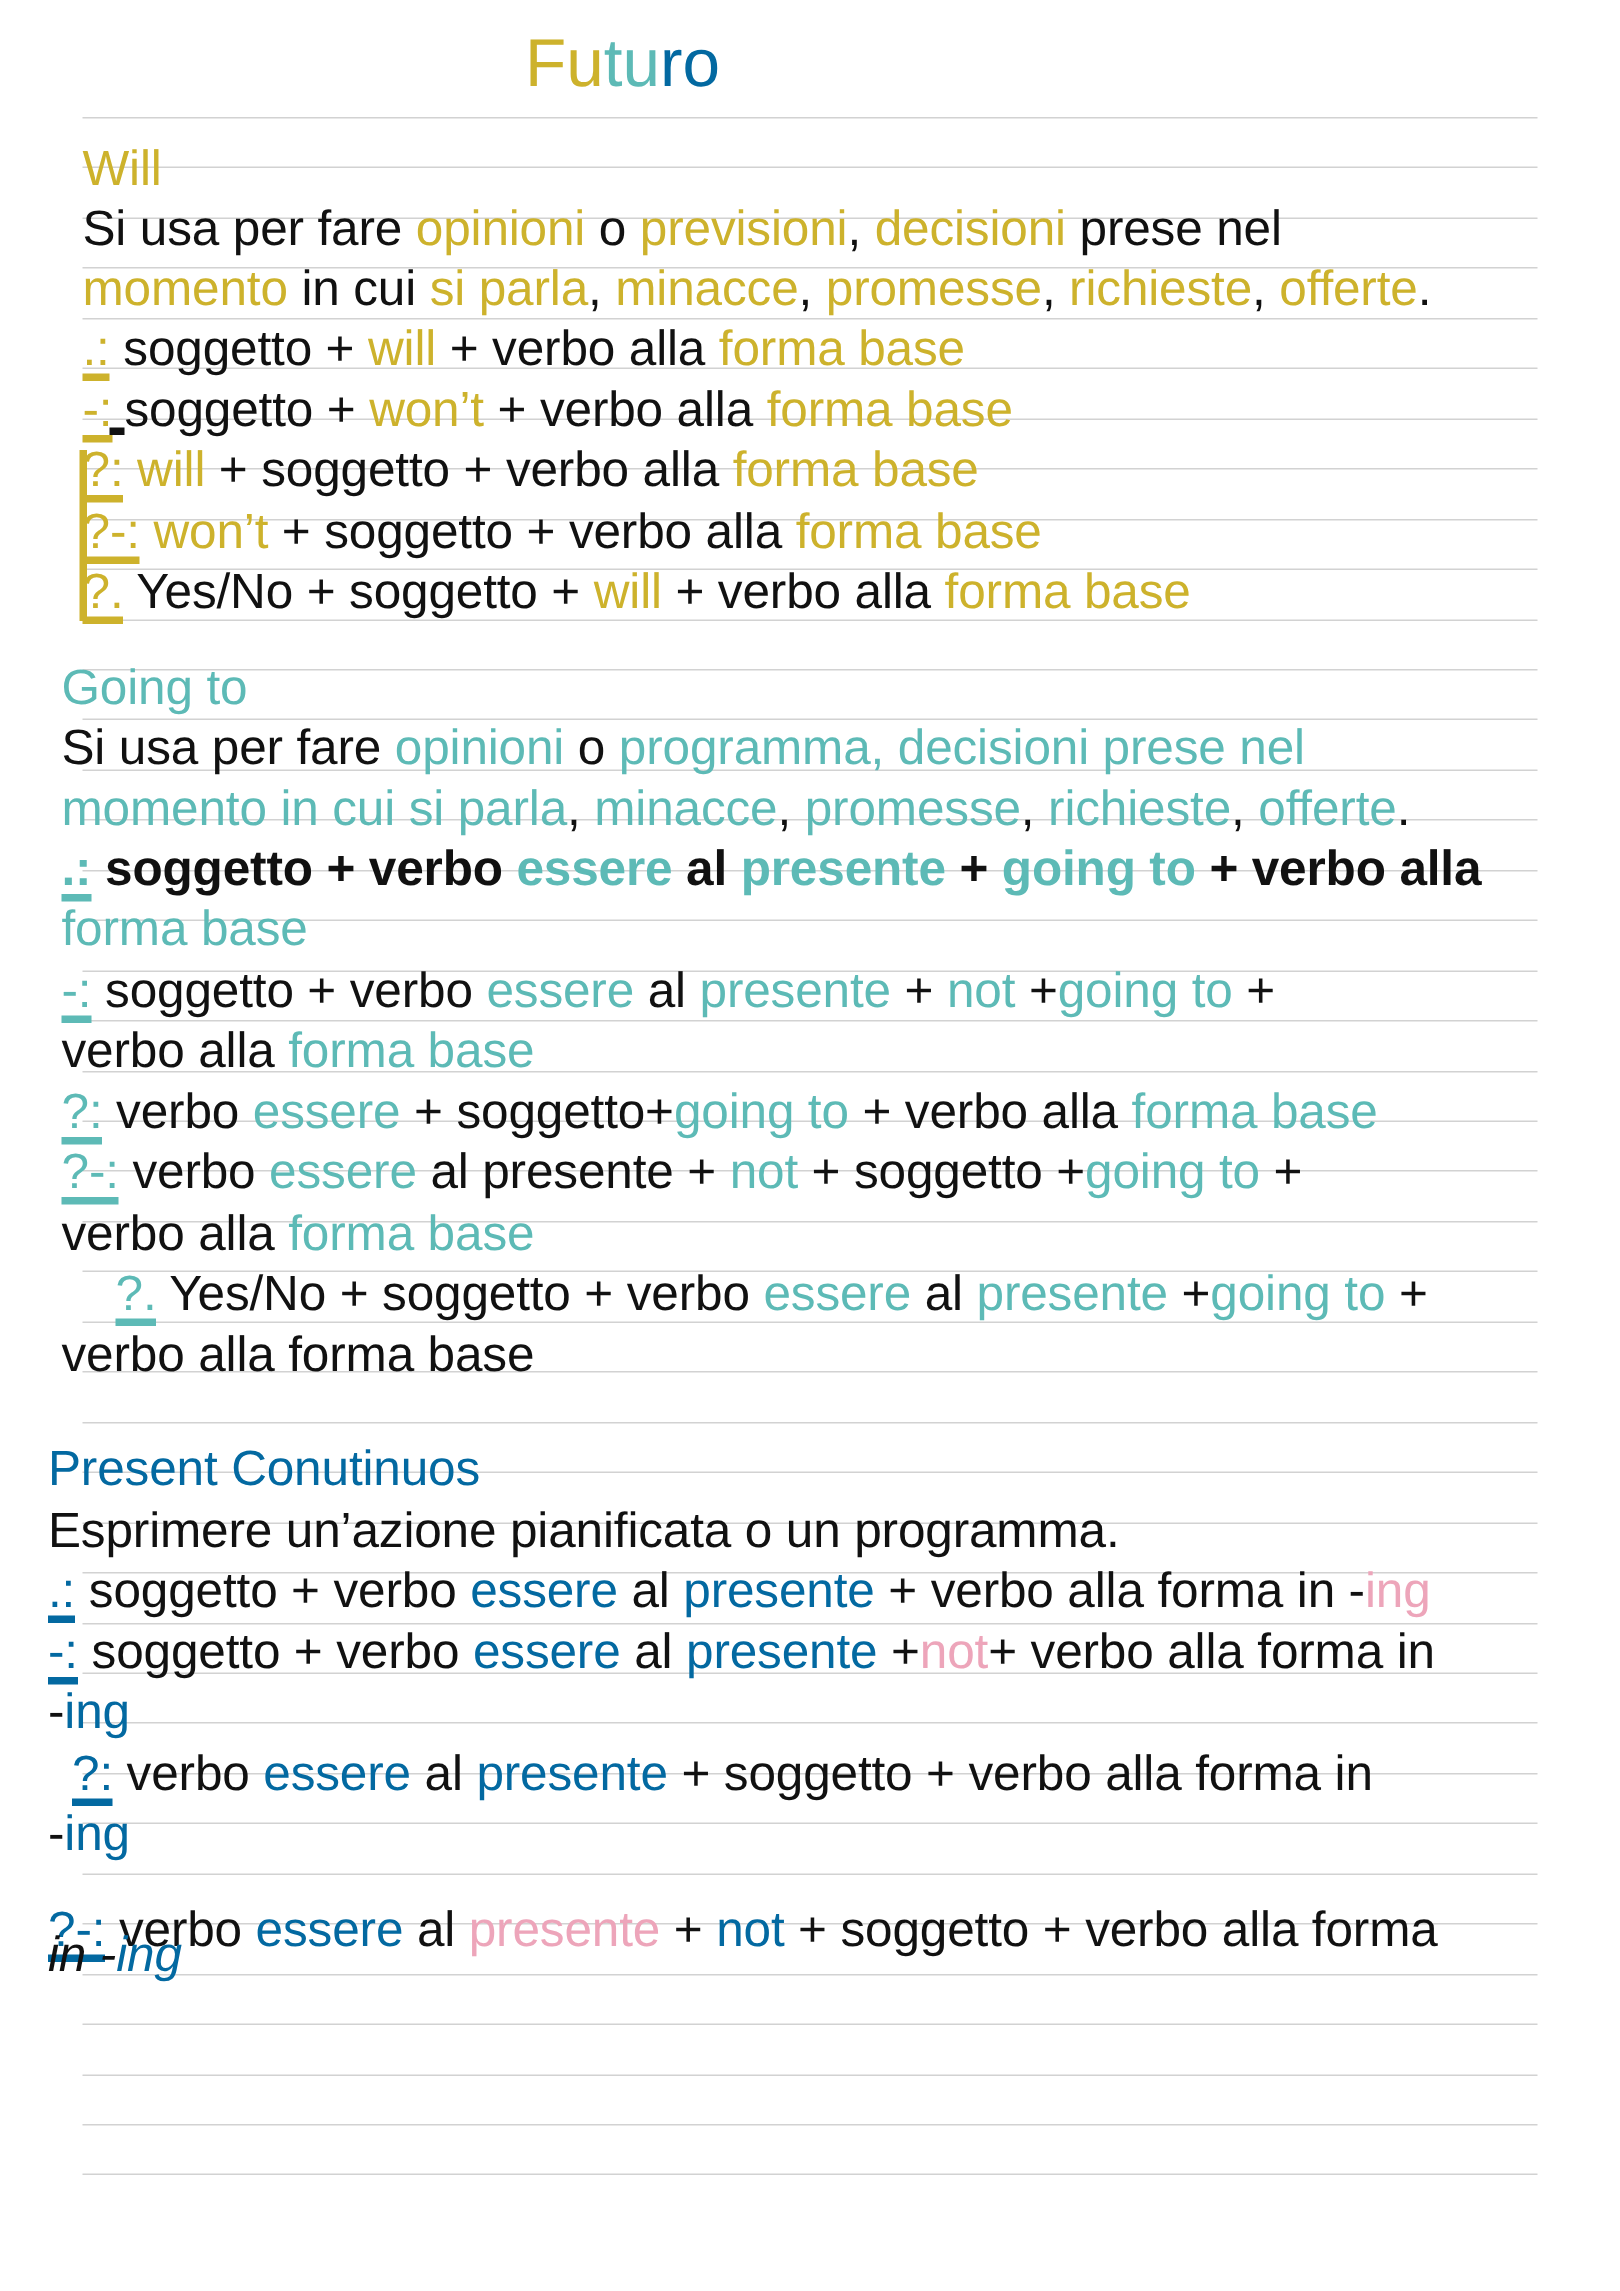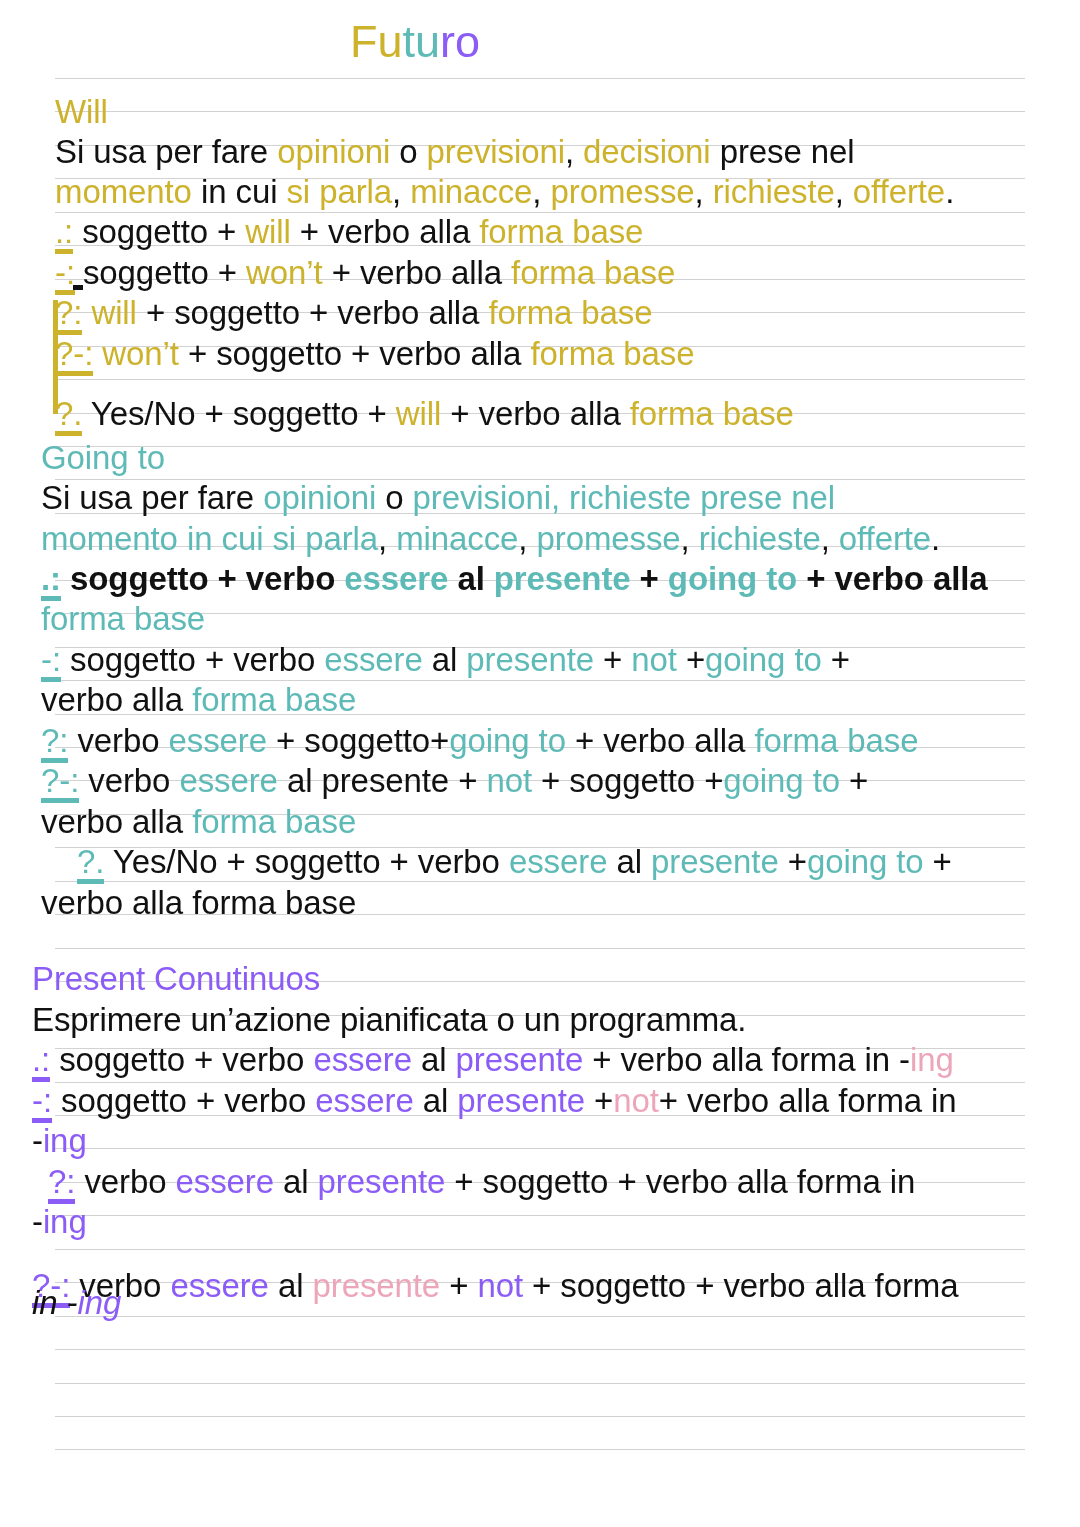--- a/index.html
+++ b/index.html
@@ -5,21 +5,21 @@
   html, body { margin: 0; padding: 0; background: #ffffff; }
   body { width: 1080px; height: 1527px; position: relative; overflow: hidden;
          font-family: "Liberation Sans", sans-serif; }
   .rules { position: absolute; left: 55px; top: 0; width: 970px; height: 1527px; }
   .rule { position: absolute; left: 0; width: 970px; height: 0; border-top: 1.5px solid #d2d2d2; }
   .title { position: absolute; left: 350px; top: 14px; font-size: 45px; line-height: 56px; white-space: nowrap; }
   .line { position: absolute; white-space: nowrap; font-size: 33px; line-height: 40px; color: #111; letter-spacing: -0.1px; }
   .heading { font-size: 33px; }
   .gold { color: #CDB22C; }
   .teal { color: #5DBAB6; }
-  .pink { color: #8b5cf6; text-align: right; }
+  .pink { color: #0369a1; text-align: right; }
   .pinkd { color: #EDA5BA; }
   .black { color: #111111; }
   .marker { display: inline-block; position: relative; padding-bottom: 0; }
   .marker::after { content: ""; position: absolute; left: 0; right: 0; bottom: -2px; height: 5px; background: currentColor; }
   .vbar { position: absolute; width: 5px; background: #CDB22C; }
   .blk { display: inline-block; width: 10px; height: 5px; background: #111; vertical-align: -6px; margin-left: -2px; }
 </style>
 </head>
 <body>
 
@@ -72,25 +72,25 @@
 
 <div id="content">
     <div>
       <div class="line heading" style="left: 55px; top: 92px;"><span class="gold">Will</span></div>
       <div class="line" style="left: 55px; top: 132px;"><span class="black">Si usa per fare </span><span class="gold">opinioni</span><span class="black"> o </span><span class="gold">previsioni</span><span class="black">, </span><span class="gold">decisioni</span><span class="black"> prese nel</span></div>
       <div class="line" style="left: 55px; top: 172px;"><span class="gold">momento</span><span class="black"> in cui </span><span class="gold">si parla</span><span class="black">, </span><span class="gold">minacce</span><span class="black">, </span><span class="gold">promesse</span><span class="black">, </span><span class="gold">richieste</span><span class="black">, </span><span class="gold">offerte</span><span class="black">.</span></div>
       <div class="line" style="left: 55px; top: 212px;"><span class="marker gold">.:</span><span class="black"> soggetto + </span><span class="gold">will</span><span class="black"> + verbo alla </span><span class="gold">forma base</span></div>
       <div class="line" style="left: 55px; top: 253px;"><span class="marker gold">-:</span><span class="blk"></span><span class="black">soggetto + </span><span class="gold">won’t</span><span class="black"> + verbo alla </span><span class="gold">forma base</span></div>
       <div class="line" style="left: 55px; top: 293px;"><span class="marker gold">?:</span><span class="black"> </span><span class="gold">will</span><span class="black"> + soggetto + verbo alla </span><span class="gold">forma base</span></div>
       <div class="line" style="left: 55px; top: 334px;"><span class="marker gold">?-:</span><span class="black"> </span><span class="gold">won’t</span><span class="black"> + soggetto + verbo alla </span><span class="gold">forma base</span></div>
-      <div class="line" style="left: 55px; top: 394px; text-align: center;"><span class="marker gold">?.</span><span class="black">  Yes/No + soggetto + </span><span class="gold">will</span><span class="black"> + verbo alla </span><span class="gold">forma base</span></div>
+      <div class="line" style="left: 55px; top: 374px; text-align: center;"><span class="marker gold">?.</span><span class="black">  Yes/No + soggetto + </span><span class="gold">will</span><span class="black"> + verbo alla </span><span class="gold">forma base</span></div>
     </div>
     <div>
       <div class="line heading" style="left: 41px; top: 438px;"><span class="teal">Going to</span></div>
-      <div class="line" style="left: 41px; top: 478px;"><span class="black">Si usa per fare </span><span class="teal">opinioni</span><span class="black"> o </span><span class="teal">previsioni, richieste prese nel</span></div>
+      <div class="line" style="left: 41px; top: 478px;"><span class="black">Si usa per fare </span><span class="teal">opinioni</span><span class="black"> o </span><span class="teal">programma, decisioni prese nel</span></div>
       <div class="line" style="left: 41px; top: 519px;"><span class="teal">momento in cui si parla</span><span class="black">, </span><span class="teal">minacce</span><span class="black">, </span><span class="teal">promesse</span><span class="black">, </span><span class="teal">richieste</span><span class="black">, </span><span class="teal">offerte</span><span class="black">.</span></div>
       <div class="line" style="left: 41px; top: 559px; font-weight: bold;"><span class="marker teal">.:</span><span class="black"> soggetto + verbo </span><span class="teal">essere</span><span class="black"> al </span><span class="teal">presente</span><span class="black"> + </span><span class="teal">going to</span><span class="black"> + verbo alla</span></div>
       <div class="line" style="left: 41px; top: 599px;"><span class="teal">forma base</span></div>
       <div class="line" style="left: 41px; top: 640px;"><span class="marker teal">-:</span><span class="black"> soggetto + verbo </span><span class="teal">essere</span><span class="black"> al </span><span class="teal">presente</span><span class="black"> + </span><span class="teal">not</span><span class="black"> +</span><span class="teal">going to</span><span class="black">  +</span></div>
       <div class="line" style="left: 41px; top: 680px;"><span class="black">verbo alla </span><span class="teal">forma base</span></div>
       <div class="line" style="left: 41px; top: 721px;"><span class="marker teal">?:</span><span class="black"> verbo </span><span class="teal">essere</span><span class="black"> + soggetto+</span><span class="teal">going to</span><span class="black"> + verbo alla </span><span class="teal">forma base</span></div>
       <div class="line" style="left: 41px; top: 761px;"><span class="marker teal">?-:</span><span class="black"> verbo </span><span class="teal">essere</span><span class="black"> al presente + </span><span class="teal">not</span><span class="black"> + soggetto +</span><span class="teal">going to</span><span class="black"> +</span></div>
       <div class="line" style="left: 41px; top: 802px;"><span class="black">verbo alla </span><span class="teal">forma base</span></div>
       <div class="line" style="left: 41px; top: 842px; margin-left: 36px;"><span class="marker teal">?.</span><span class="black">  Yes/No + soggetto + verbo </span><span class="teal">essere</span><span class="black"> al </span><span class="teal">presente</span><span class="black"> +</span><span class="teal">going to</span><span class="black">  +</span></div>
       <div class="line" style="left: 41px; top: 883px;"><span class="black">verbo alla forma base</span></div>

